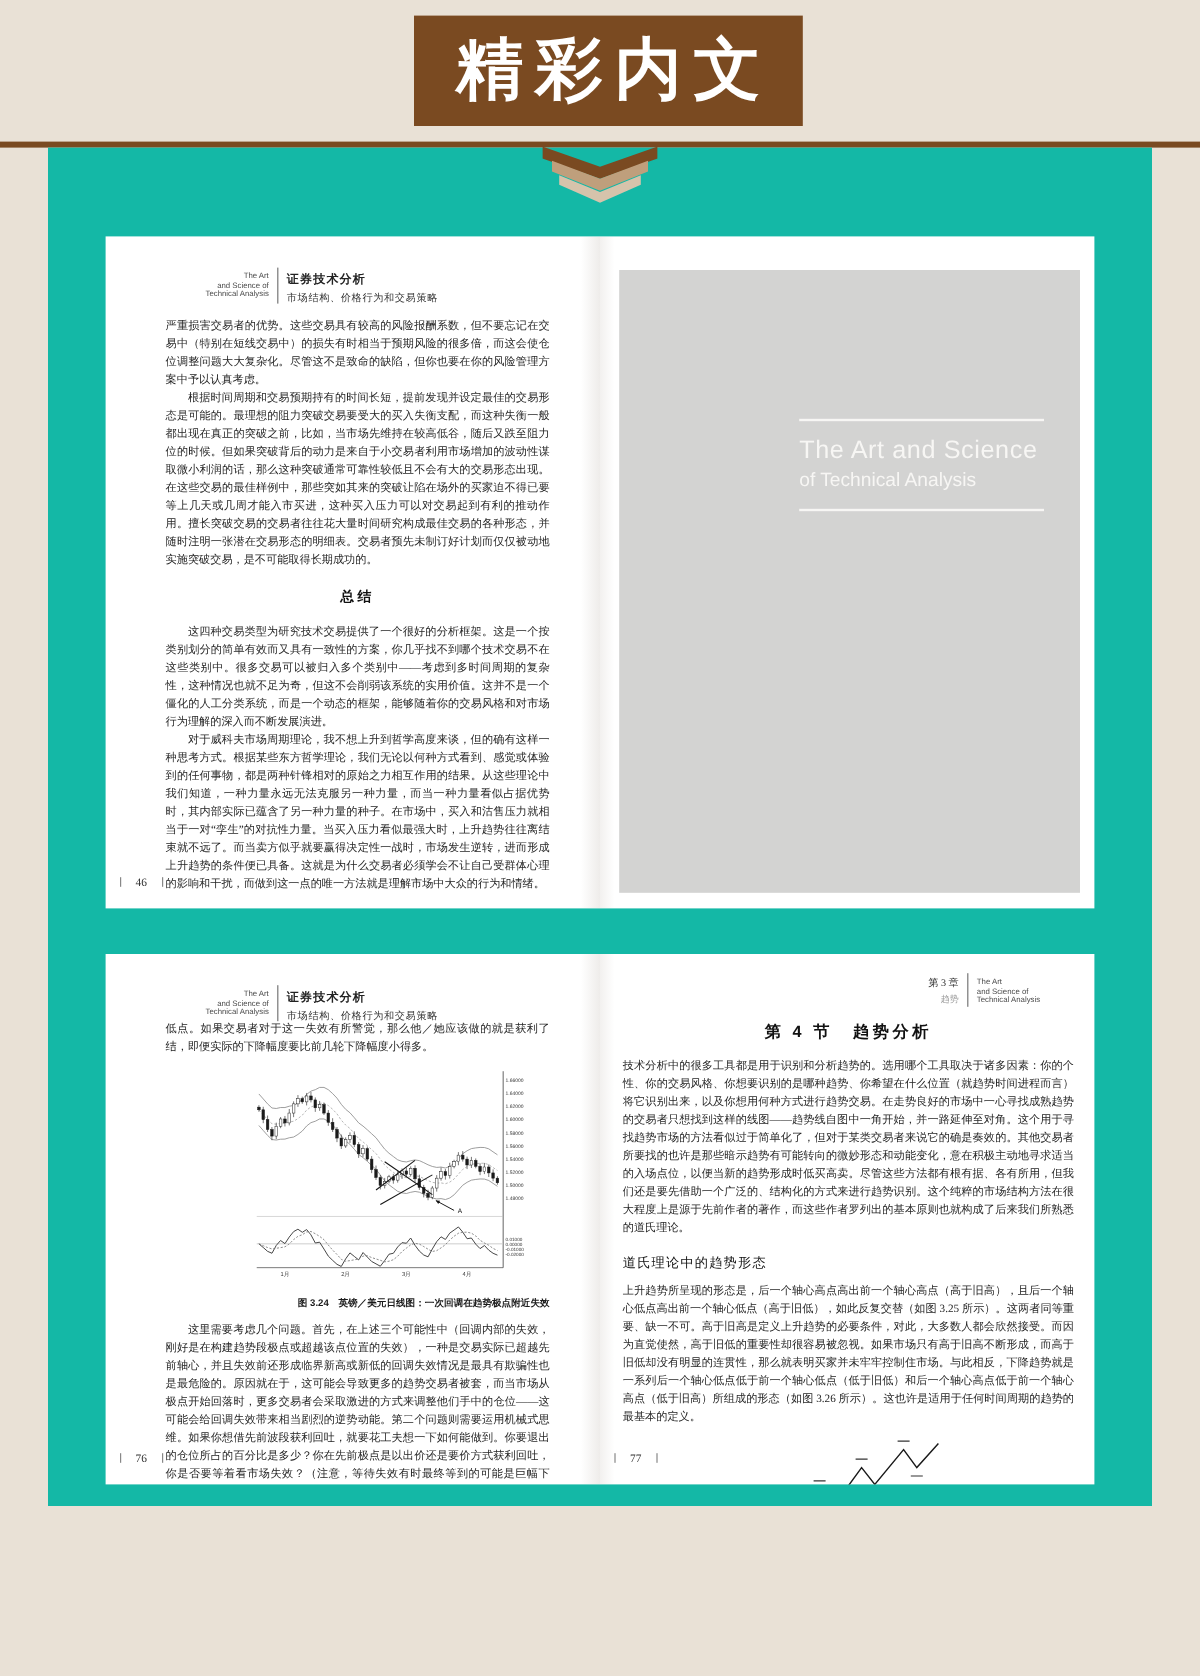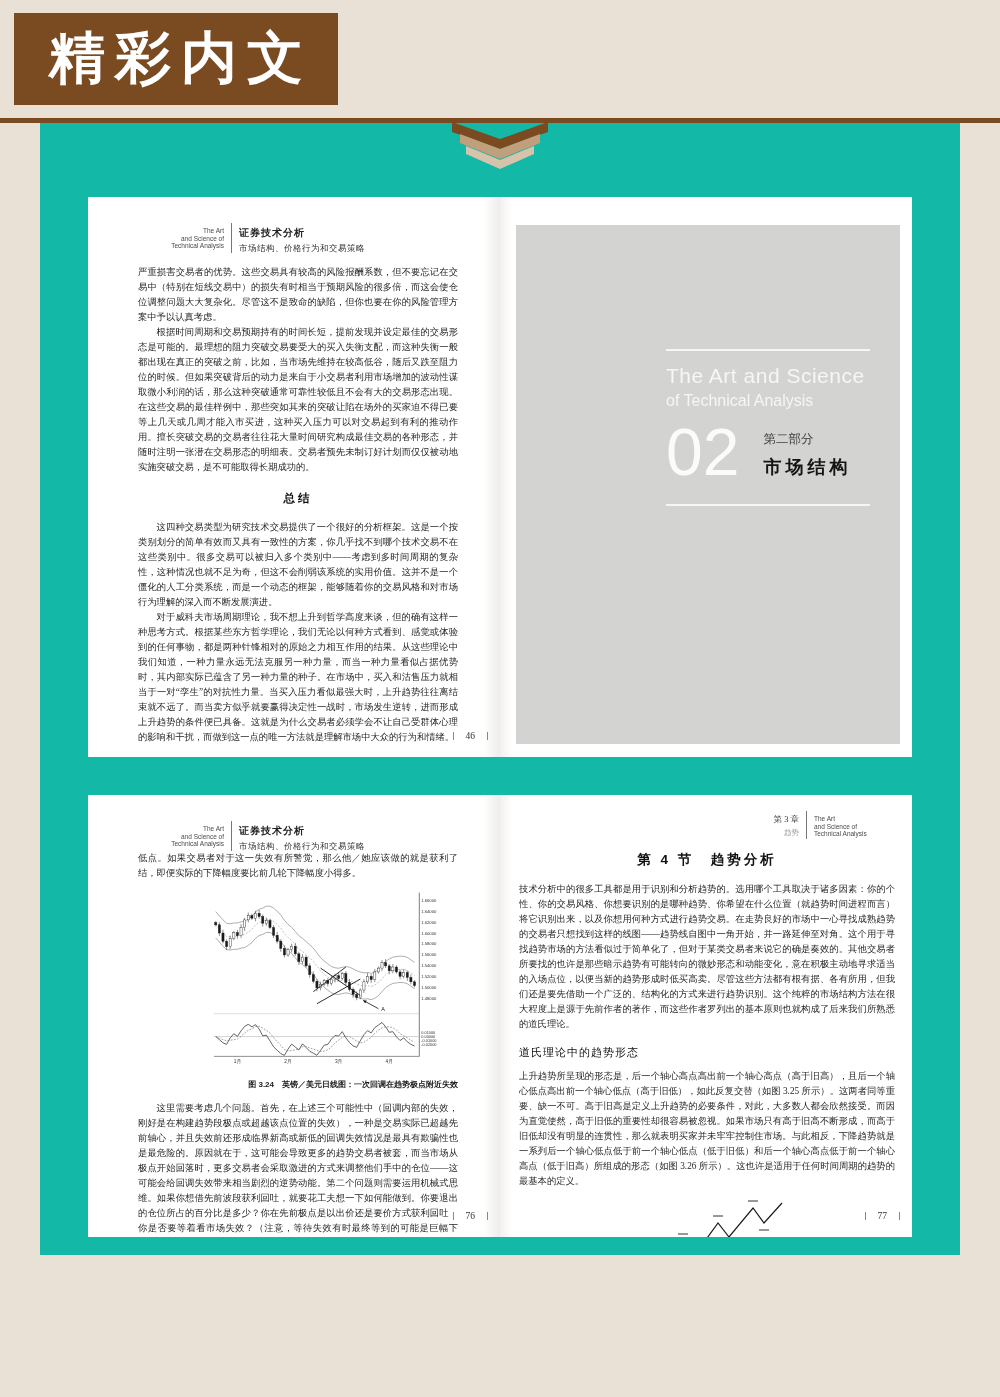--- a/index.html
+++ b/index.html
@@ -2,21 +2,21 @@
 <html><head>
 <meta charset="utf-8">
 <style>
   html,body{margin:0;padding:0;}
   body{
     width:1000px;height:1397px;position:relative;overflow:hidden;
     background:#e9e1d6;
     font-family:"Liberation Serif","DejaVu Serif",serif;
   }
   
-  .banner-row{padding-top:13px;text-align:left;height:92px;padding-left:14px;}
+  .banner-row{padding-top:13px;text-align:center;height:92px;padding-left:14px;}
   .banner{
     display:inline-flex;align-items:center;justify-content:center;
     width:324px;height:92px;background:#7a4a21;color:#ffffff;
     font-family:"Liberation Sans","DejaVu Sans",sans-serif;font-weight:bold;
     font-size:56px;letter-spacing:10px;text-indent:10px;
   }
   .brown-rule{height:5px;background:#7a4a21;margin-top:13px;}
   
   .panel{margin:0 40px;background:#d9cab3;position:relative;padding:1px 0 18px 0;}
   .chevrons{position:absolute;top:-1px;left:50%;transform:translateX(-50%);}
@@ -43,21 +43,21 @@
   .ph77 .c1{font-size:8.5px;color:#333;}
   .ph77 .c2{font-size:7.5px;color:#999;margin-top:2px;}
   .ph77 .ph-en{text-align:left;width:70px;}
   
   .bodytext{position:absolute;color:#262626;font-size:9.3px;line-height:15px;text-align:justify;}
   .bodytext p{margin:0;}
   .bodytext p.ind{text-indent:2em;}
   #p46-text{top:68px;left:50px;right:42px;}
   .h-summary{text-align:center;font-family:"Liberation Sans","DejaVu Sans",sans-serif;
     font-weight:bold;font-size:11.5px;letter-spacing:3px;margin:16px 0 14px 0;color:#111;}
-  .pagenum{position:absolute;bottom:16px;left:0;right:0;text-align:right;
+  .pagenum{position:absolute;bottom:16px;left:0;right:0;text-align:left;
     font-size:9.5px;color:#333;z-index:6;margin-top:44px;}
   .pagenum .bar{display:inline-block;width:1px;height:8px;background:#888;margin:0 12px;vertical-align:-1px;}
   
   .gray-board{position:absolute;top:8px;left:16px;right:12px;bottom:13px;background:#d3d3d2;}
   .part-block{position:absolute;left:150px;top:124px;width:204px;}
   .pb-rule{height:2px;background:#f7f6f4;}
   .pb-t1{margin-top:13px;font-family:"Liberation Sans","DejaVu Sans",sans-serif;
     font-size:21px;color:#f7f6f4;letter-spacing:.5px;}
   .pb-t2{font-family:"Liberation Sans","DejaVu Sans",sans-serif;
     font-size:16px;color:#f7f6f4;margin-top:4px;}
@@ -133,27 +133,20 @@
           <span class="bar"></span><span>46</span><span class="bar"></span>
         </div>
       </div>
 
       <div class="bookpage pright">
         <div class="gray-board" style="background: rgb(211, 211, 210); margin-top: 20px;">
           <div class="part-block">
             <div class="pb-rule"></div>
             <div class="pb-t1">The Art and Science</div>
             <div class="pb-t2">of Technical Analysis</div>
-            <div class="pb-row">
-              <div class="pb-num">02</div>
-              <div class="pb-col">
-                <div class="pb-label">第二部分</div>
-                <div class="pb-title">市场结构</div>
-              </div>
-            </div>
             <div class="pb-rule pb-rule2"></div>
           </div>
         </div>
       </div>
     </div>
 
     <div class="spread" id="spread2">
 
       <div class="bookpage pleft">
         <div class="ph">

